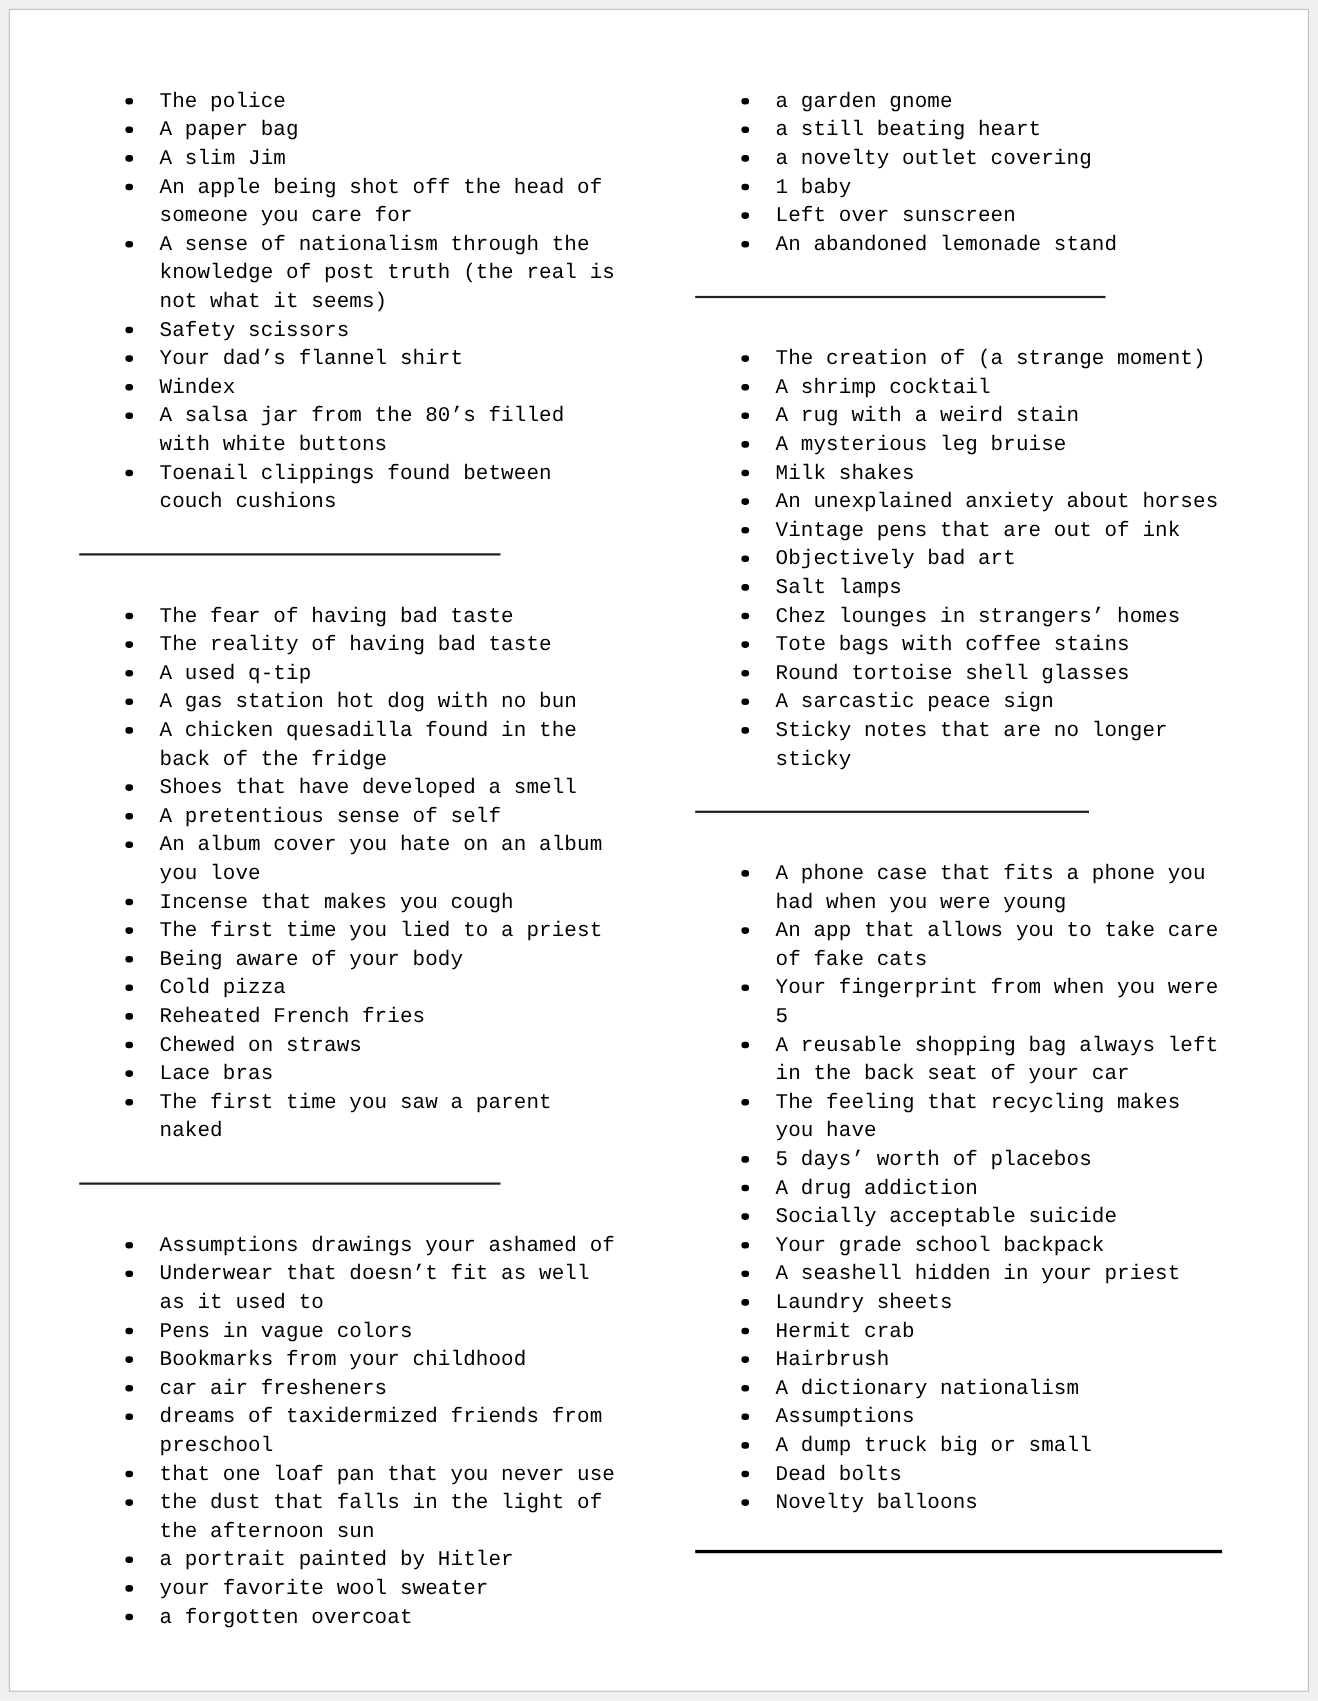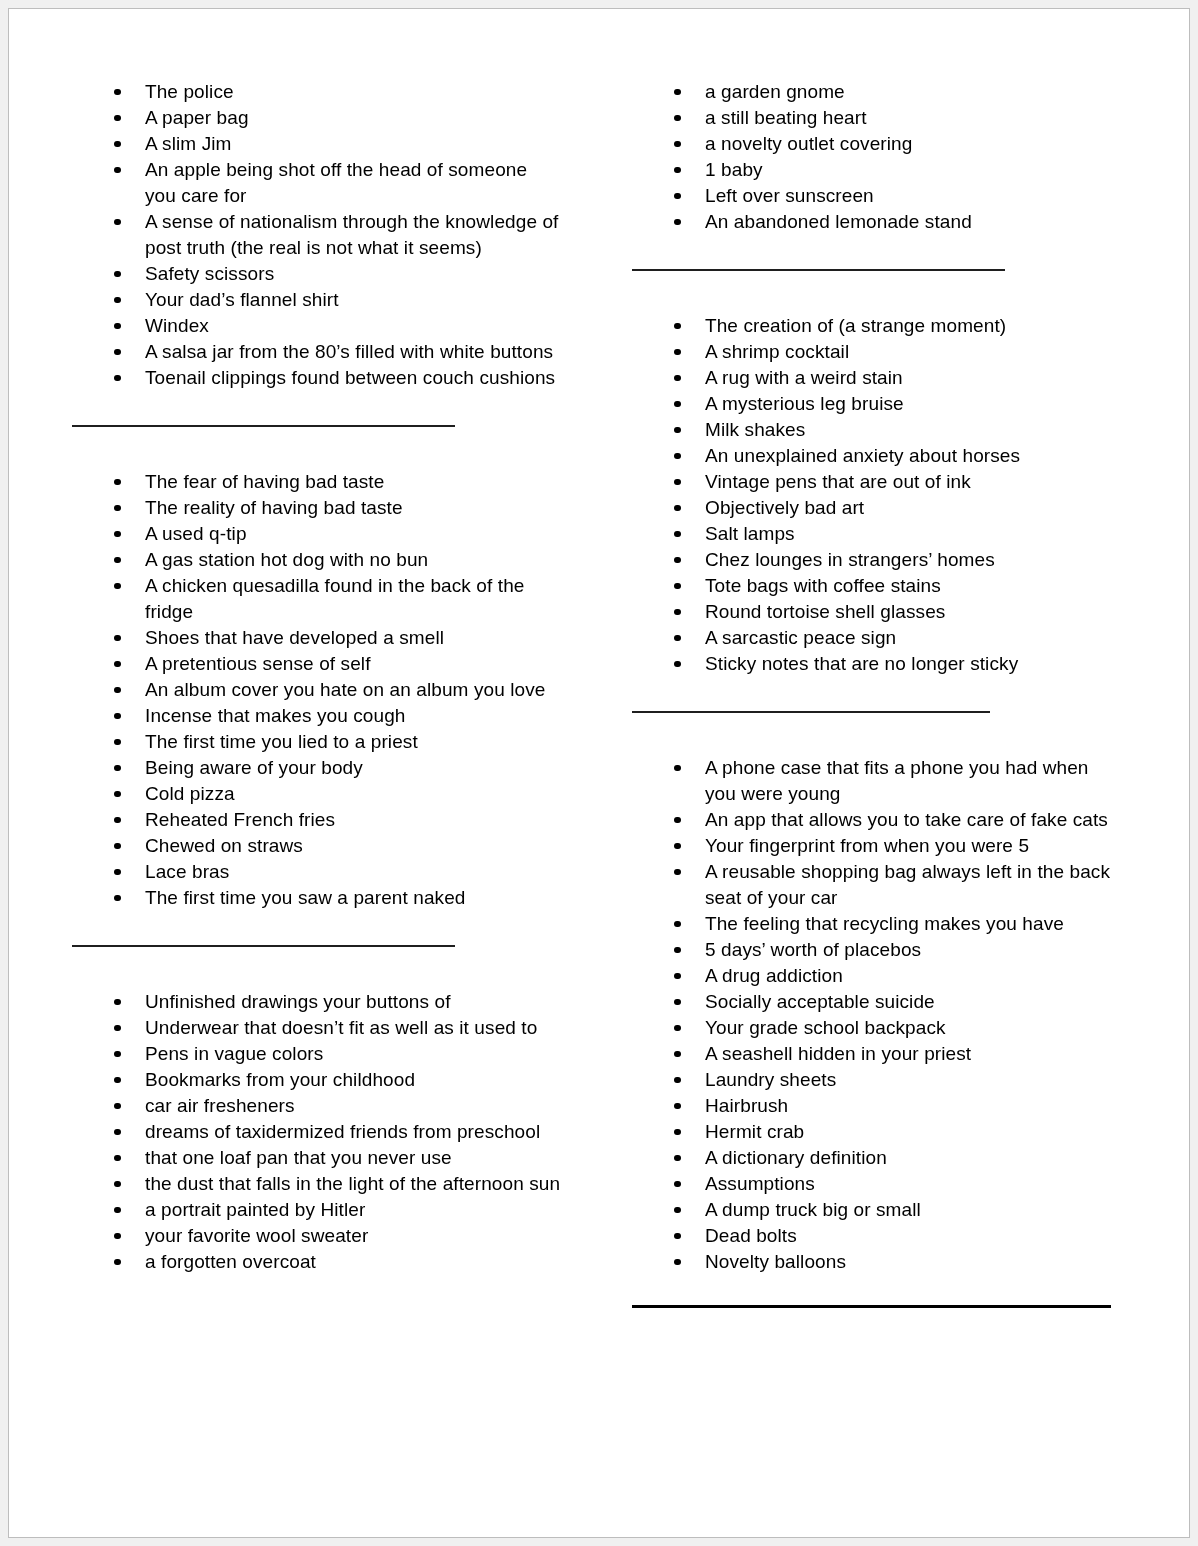--- a/index.html
+++ b/index.html
@@ -6,20 +6,21 @@
     margin: 0;
     padding: 0;
     background: #f0f0f0;
     font-family: "Liberation Sans", "DejaVu Sans", sans-serif;
   }
   .viewport {
     position: relative;
     width: 1198px;
     height: 1546px;
     overflow: hidden;
+    font-family: Liberation Mono, monospace;
   }
   .page {
     position: absolute;
     left: 8px;
     top: 8px;
     width: 1182px;
     height: 1530px;
     box-sizing: border-box;
     background: #ffffff;
     border: 1px solid #bdbdbd;
@@ -110,21 +111,21 @@
             <li><span>The first time you lied to a priest</span></li>
             <li><span>Being aware of your body</span></li>
             <li><span>Cold pizza</span></li>
             <li><span>Reheated French fries</span></li>
             <li><span>Chewed on straws</span></li>
             <li><span>Lace bras</span></li>
             <li><span>The first time you saw a parent naked</span></li>
           </ul>
           <div class="divider  d-c0s1"></div>
           <ul class="bullet-list">
-            <li><span>Unfinished drawings your buttons of</span></li>
+            <li><span>Assumptions drawings your ashamed of</span></li>
             <li><span>Underwear that doesn’t fit as well as it used to</span></li>
             <li><span>Pens in vague colors</span></li>
             <li><span>Bookmarks from your childhood</span></li>
             <li><span>car air fresheners</span></li>
             <li><span>dreams of taxidermized friends from preschool</span></li>
             <li><span>that one loaf pan that you never use</span></li>
             <li><span>the dust that falls in the light of the afternoon sun</span></li>
             <li><span>a portrait painted by Hitler</span></li>
             <li><span>your favorite wool sweater</span></li>
             <li><span>a forgotten overcoat</span></li>
@@ -162,23 +163,23 @@
             <li><span>An app that allows you to take care of fake cats</span></li>
             <li><span>Your fingerprint from when you were 5</span></li>
             <li><span>A reusable shopping bag always left in the back seat of your car</span></li>
             <li><span>The feeling that recycling makes you have</span></li>
             <li><span>5 days’ worth of placebos</span></li>
             <li><span>A drug addiction</span></li>
             <li><span>Socially acceptable suicide</span></li>
             <li><span>Your grade school backpack</span></li>
             <li><span>A seashell hidden in your priest</span></li>
             <li><span>Laundry sheets</span></li>
+            <li><span>Hermit crab</span></li>
             <li><span>Hairbrush</span></li>
-            <li><span>Hermit crab</span></li>
-            <li><span>A dictionary definition</span></li>
+            <li><span>A dictionary nationalism</span></li>
             <li><span>Assumptions</span></li>
             <li><span>A dump truck big or small</span></li>
             <li><span>Dead bolts</span></li>
             <li><span>Novelty balloons</span></li>
           </ul>
           <div class="divider thick d-c1s2"></div>
         </div>
       </div>
   </div>
 </div>

